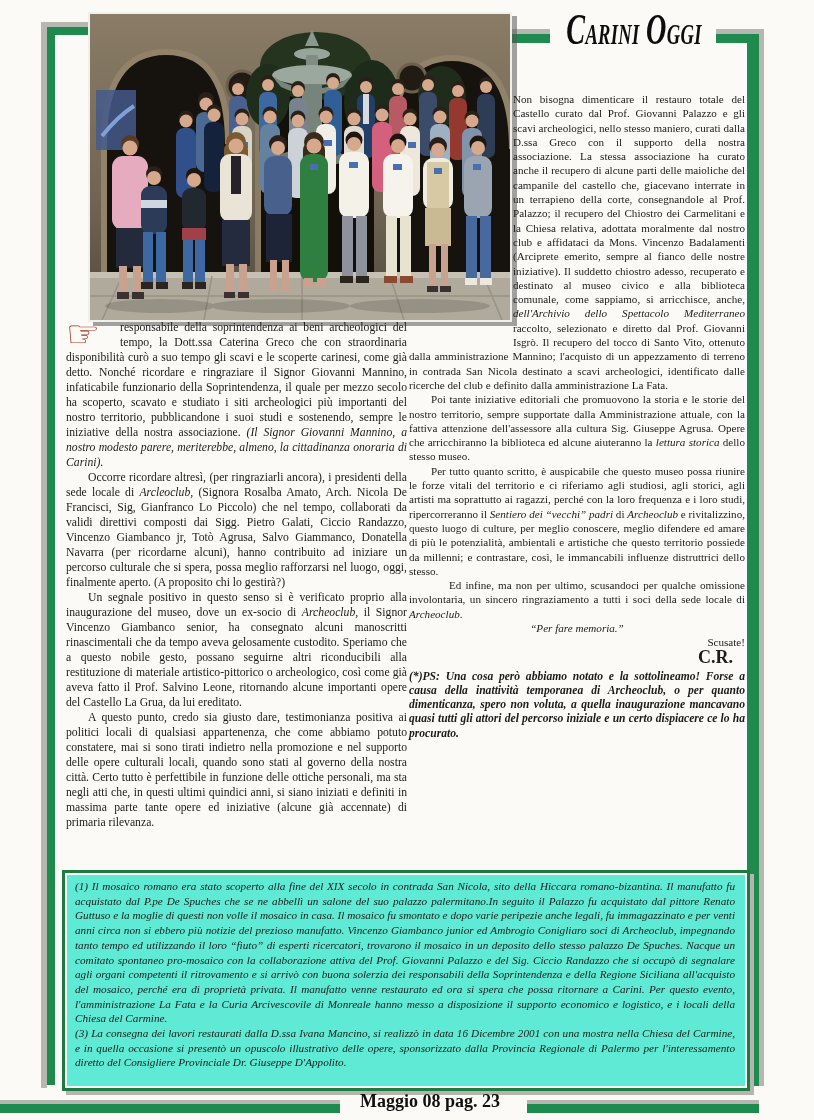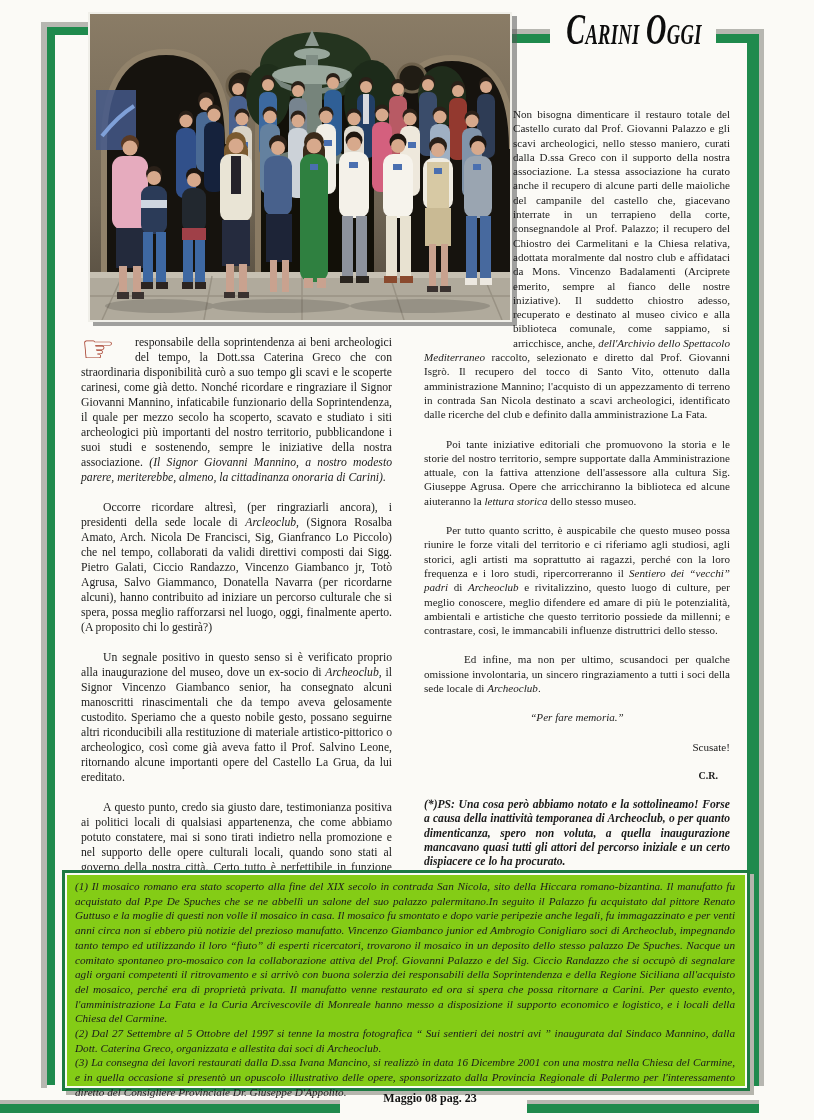--- a/index.html
+++ b/index.html
@@ -15,39 +15,39 @@
   .mast-word::first-letter{font-size:44px;}
   .mast-word+.mast-word{margin-left:10px;}
   
   .photo{position:absolute;left:88px;top:12px;width:420px;height:306px;background:#3a352c;
     border:2px solid #f0efe9;box-shadow:5px 4px 0 rgba(85,85,85,.55);}
   .photo svg{display:block;}
   
   .col-left{position:absolute;left:66px;top:320px;width:341px;font-size:11.7px;line-height:15px;text-align:justify;}
   .col-right{position:absolute;left:409px;top:92px;width:336px;font-size:11.1px;line-height:14.3px;text-align:justify;}
   .col-right .photo-spacer{float:left;width:104px;height:246px;}
-  p{margin:15px;padding:0;}
+  p{margin:0;padding:0;}
   .ind{text-indent:22px;}
   .ind-lg{text-indent:40px;}
   .ri{font-style:italic;}
   .rb{font-weight:bold;font-style:italic;}
   .hand{float:left;width:54px;height:30px;font-size:38px;line-height:28px;color:#a23522;font-style:normal;}
   .center-line{text-align:center;font-style:italic;}
   .center-line2{text-align:right;}
-  .initials{text-align:right;padding-right:12px;font-weight:bold;font-size:10px;}
+  .initials{text-align:right;padding-right:12px;font-weight:bold;font-size:18px;}
   .ps{margin-top:6px;font-size:11.6px;line-height:14.2px;font-weight:bold;font-style:italic;}
   
-  .notes{position:absolute;left:62px;top:870px;width:688px;height:221px;background:#84cc16;
+  .notes{position:absolute;left:62px;top:870px;width:688px;height:221px;background:#5eead4;
     border:3px solid #1d7a42;box-shadow:4px 4px 0 #b5b5ad, inset 0 0 0 2px #fbfbf3;box-sizing:border-box;
     padding:6px 12px 2px 10px;font-style:italic;font-size:11.2px;line-height:14.7px;text-align:justify;}
   .notes p{margin:0;}
   
   .fbar{position:absolute;top:1100px;height:9px;background:#1f8a4d;border-top:4px solid #b7b7b1;}
   .footer-label{position:absolute;left:300px;top:1091px;width:260px;text-align:center;
-    font-weight:bold;font-size:12px;color:#111;}
+    font-weight:bold;font-size:18px;color:#111;}
 </style>
 </head>
 <body>
 
 <div class="bar-gray" style="left:41px;top:22px;width:48px;height:5px;"></div>
 <div class="bar-gray" style="left:41px;top:22px;width:6px;height:1066px;"></div>
 <div class="bar-green" style="left:47px;top:27px;width:42px;height:8px;"></div>
 <div class="bar-green" style="left:47px;top:27px;width:8px;height:1058px;"></div>
 
 <div class="bar-gray" style="left:716px;top:29px;width:48px;height:5px;"></div>
@@ -307,19 +307,18 @@
 
 <div class="col-left">
   <p><span class="hand">☞</span><span><span>responsabile della soprintendenza ai beni archeologici del tempo, la Dott.ssa Caterina Greco che con straordinaria disponibilità curò a suo tempo  gli scavi e le scoperte carinesi, come già detto. Nonché ricordare e ringraziare il Signor Giovanni Mannino, infaticabile funzionario della Soprintendenza, il quale per mezzo secolo ha scoperto, scavato e studiato i siti archeologici più importanti del nostro territorio, pubblicandone i suoi studi  e sostenendo, sempre le iniziative della nostra associazione. </span><span class="ri">(Il Signor Giovanni Mannino, a nostro modesto parere, meriterebbe, almeno, la cittadinanza onoraria di Carini).</span></span></p>
   <p class="ind"><span>Occorre ricordare altresì, (per ringraziarli ancora), i presidenti della sede locale di </span><span class="ri">Arcleoclub,</span><span> (Signora Rosalba Amato, Arch. Nicola De Francisci, Sig, Gianfranco Lo Piccolo) che nel tempo, collaborati da validi direttivi composti dai Sigg. Pietro Galati, Ciccio Randazzo, Vincenzo Giambanco jr, Totò Agrusa, Salvo Giammanco, Donatella Navarra (per ricordarne alcuni),  hanno contribuito ad iniziare un percorso culturale che si spera, possa meglio rafforzarsi nel luogo, oggi, finalmente aperto. (A proposito chi lo gestirà?)</span></p>
   <p class="ind"><span>Un  segnale positivo in questo senso si è verificato proprio alla inaugurazione del museo, dove un ex-socio di </span><span class="ri">Archeoclub,</span><span> il Signor Vincenzo Giambanco senior, ha consegnato alcuni manoscritti rinascimentali che da tempo aveva gelosamente custodito. Speriamo che a questo nobile gesto, possano seguirne altri riconducibili alla restituzione di materiale artistico-pittorico o archeologico, così come già aveva fatto il Prof. Salvino Leone, ritornando alcune importanti opere del Castello La Grua, da lui ereditato.</span></p>
   <p class="ind"><span>A questo punto, credo sia giusto dare, testimonianza positiva ai politici locali di qualsiasi appartenenza, che come abbiamo potuto constatere, mai si sono tirati indietro nella promozione e nel supporto delle opere culturali locali, quando sono stati al governo della nostra città. Certo tutto è perfettibile in funzione delle ottiche personali, ma sta negli atti che, in questi ultimi quindici anni, si siano iniziati e definiti in massima parte tante opere ed iniziative (alcune già accennate) di primaria rilevanza.</span></p>
 </div>
 
 <div class="notes">
   <p>(1) Il mosaico romano era stato scoperto alla fine del XIX secolo in contrada San Nicola, sito della Hiccara romano-bizantina.  Il manufatto fu acquistato dal P.pe De Spuches che se ne abbellì un salone del suo palazzo palermitano.In seguito il Palazzo fu acquistato dal pittore Renato Guttuso e la moglie di questi non volle il mosaico in casa. Il mosaico fu smontato e dopo varie peripezie anche legali, fu immagazzinato e per venti anni circa non si ebbero più notizie del prezioso manufatto. Vincenzo Giambanco junior ed Ambrogio Conigliaro soci di Archeoclub, impegnando tanto tempo ed utilizzando il loro “fiuto” di esperti ricercatori, trovarono il mosaico in un deposito dello stesso palazzo De Spuches. Nacque un comitato spontaneo pro-mosaico con la collaborazione attiva del Prof. Giovanni Palazzo e del Sig. Ciccio Randazzo che si occupò di segnalare agli organi competenti il ritrovamento e si arrivò con buona solerzia dei responsabili della Soprintendenza e della Regione Siciliana  all'acquisto del mosaico, perché era di proprietà privata. Il manufatto venne restaurato ed ora si spera che possa ritornare a Carini. Per questo evento, l'amministrazione La Fata e la Curia Arcivescovile di Monreale hanno messo a disposizione il supporto economico e logistico, e i locali della Chiesa del Carmine.</p>
-  <p>(2) Dal 27 Settembre al 5 Ottobre del 1997 si tenne la mostra fotografica “ Sui sentieri dei nostri avi ” inaugurata dal Sindaco Mannino, dalla Dott. Caterina Greco, organizzata e allestita dai soci di Archeoclub.</p>
   <p>(3) La consegna dei lavori restaurati dalla D.ssa Ivana Mancino, si realizzò in data 16 Dicembre 2001 con una  mostra nella Chiesa del Carmine, e in quella occasione si presentò un opuscolo illustrativo delle opere, sponsorizzato  dalla Provincia Regionale di Palermo  per l'interessamento  diretto del Consigliere Provinciale Dr. Giuseppe D'Appolito.</p>
 </div>
 
 <div class="fbar" style="left:0;width:340px;"></div>
 <div class="fbar" style="left:527px;width:232px;"></div>
 <div class="footer-label">Maggio 08 pag. 23</div>
 
 </body></html>

